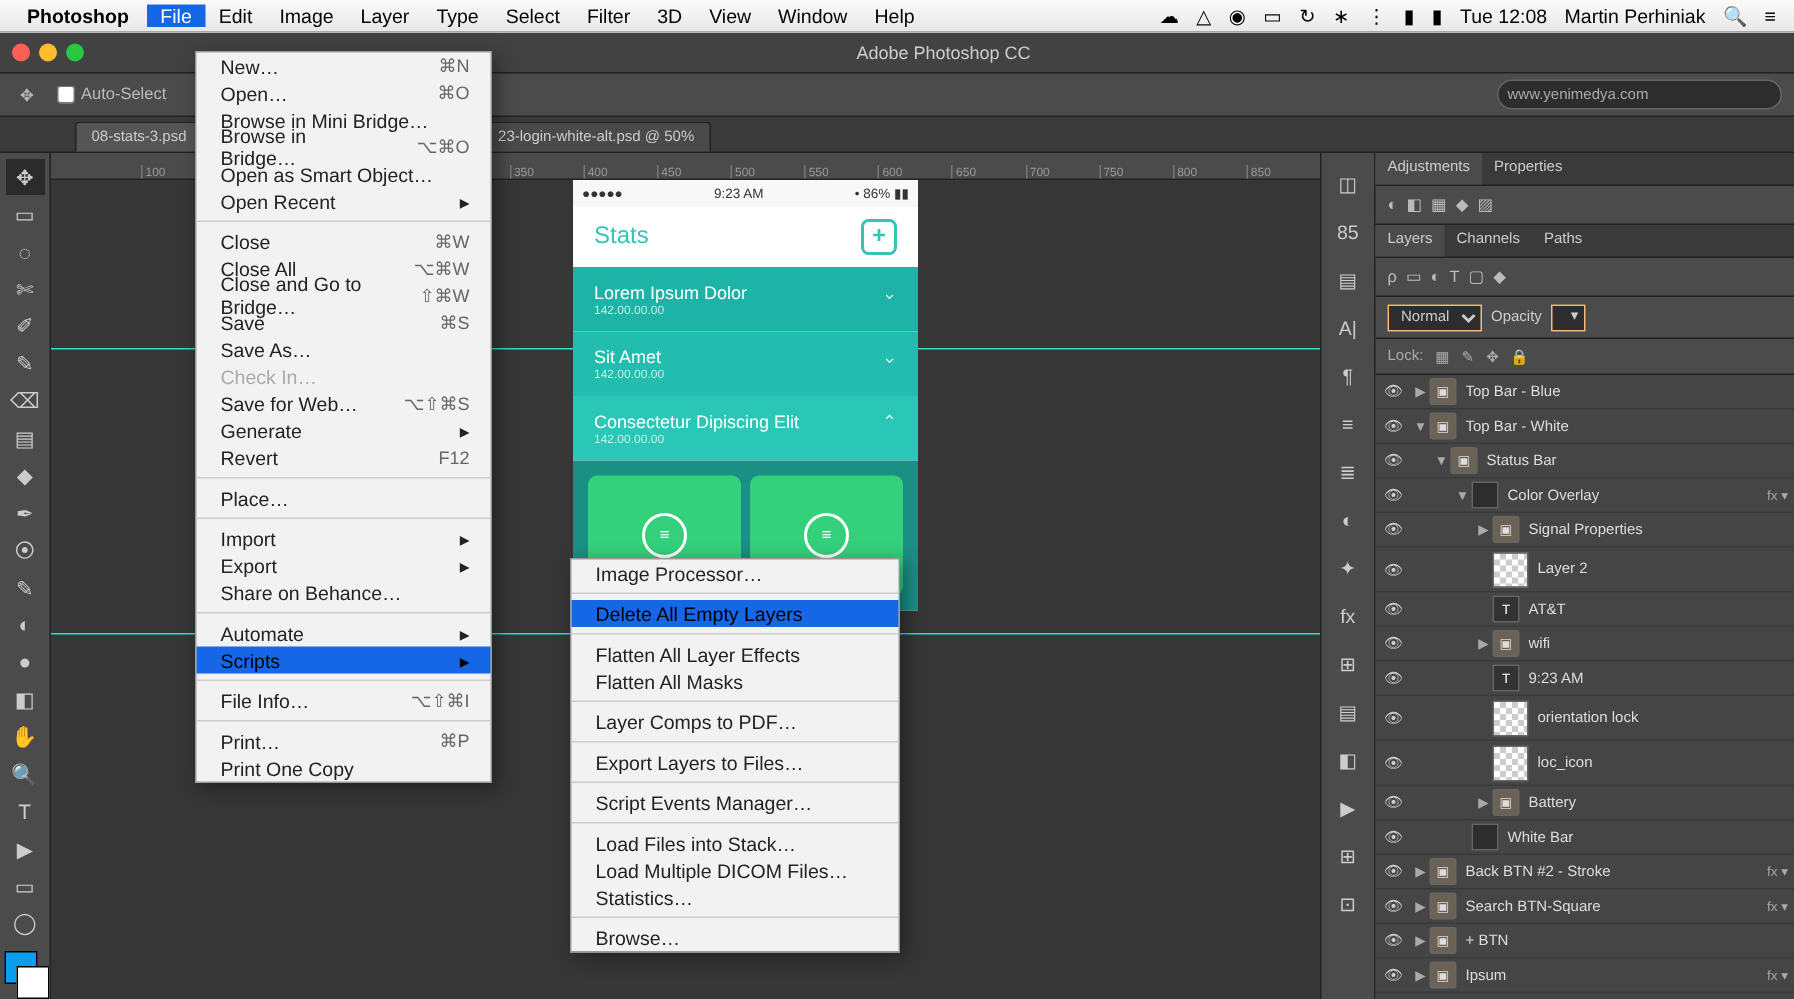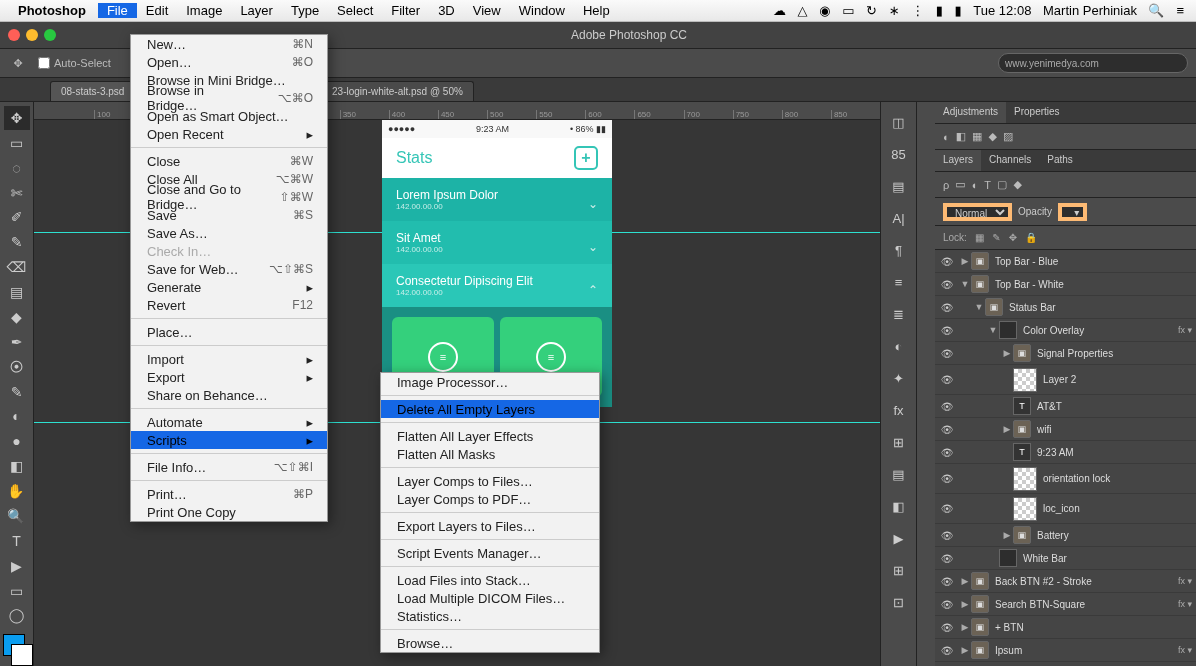--- a/index.html
+++ b/index.html
@@ -43,44 +43,44 @@
 .left-tools .swatch.bg{ background:#fff; margin-top:-12px; position:relative; left:5px;}
 
 .canvas-area { flex:1; background:#363636; position:relative; overflow:hidden;}
 .ruler-h { position:absolute; top:0; left:0; right:0; height:18px; background:#4b4b4b; border-bottom:1px solid #222; color:#999; font-size:8px; display:flex; align-items:flex-end; padding-left:60px;}
 .ruler-h span{ width:50px; display:inline-block; border-left:1px solid #777; padding-left:2px;}
 .guide-h { position:absolute; left:0; right:0; height:1px; background:#2de0d0;}
 .mock { position:absolute; top:18px; left:348px; width:230px; background:#fff;}
 .mock-status { height:18px; background:#f8f8f8; display:flex; align-items:center; justify-content:space-between; padding:0 6px; font-size:9px; color:#333;}
 .mock-header { height:40px; background:#fff; display:flex; align-items:center; justify-content:space-between; padding:0 14px; color:#34c5b6; font-size:16px;}
 .mock-header .plus { width:24px; height:24px; border:2px solid #34c5b6; border-radius:5px; display:flex; align-items:center; justify-content:center; color:#34c5b6; font-weight:700;}
-.mock-row { padding:10px 14px; display:flex; justify-content:space-between; align-items:flex-end; color:#fff; font-size:12px;}
+.mock-row { padding:10px 14px; display:flex; justify-content:space-between; align-items:flex-start; color:#fff; font-size:12px;}
 .mock-row small{ display:block; font-size:8px; opacity:.9; color:#d6f3ef;}
 .mock-row .chev{ font-size:12px; color:#cfeee9;}
 .mock-row.r1{ background:#1db3a6;}
 .mock-row.r2{ background:#22bdae;}
 .mock-row.r3{ background:#2ac7b7;gap:40px;}
 .mock-bottom { display:flex; gap:6px; padding:10px; background:#1a8f83;}
 .mock-bottom .card { flex:1; height:80px; background:#34d07c; border-radius:6px; display:flex; align-items:center; justify-content:center;}
 .mock-bottom .card .ic { width:30px; height:30px; border:2px solid #fff; border-radius:50%; display:flex; align-items:center; justify-content:center; color:#fff;}
 
 
 .right-tools { width:36px; background:#4b4b4b; border-left:1px solid #222; display:flex; flex-direction:column; align-items:center; padding-top:6px;}
 .right-tools .t { width:28px; height:28px; display:flex; align-items:center; justify-content:center; color:#ccc; font-size:13px; margin-bottom:4px;}
 
 
-.panels { width:280px; background:#4b4b4b; border-left:1px solid #222; display:flex; flex-direction:column;padding-left:18px;}
+.panels { width:280px; background:#4b4b4b; border-left:1px solid #222; display:flex; flex-direction:column;}
 .panel-tabs { display:flex; height:22px; background:#3a3a3a; border-bottom:1px solid #222;}
 .panel-tabs span { padding:4px 8px; font-size:10px; color:#ccc;}
 .panel-tabs span.active { background:#4b4b4b;}
 .panel-sub { display:flex; height:22px; background:#3a3a3a; border-bottom:1px solid #222;}
 .panel-sub span { padding:4px 8px; font-size:10px; color:#ccc;}
 .panel-sub span.active { background:#4b4b4b;}
 .layer-options { height:28px; display:flex; align-items:center; gap:6px; padding:0 8px; border-bottom:1px solid #222; font-size:10px;}
-.layer-options select,.layer-options .op { background:#2d2d2d; color:#ccc; border:4px solid #fdba74; height:18px; font-size:10px; padding:0 4px;}
+.layer-options select,.layer-options .op { background:#2d2d2d; color:#ccc; border:1px solid #fdba74; height:18px; font-size:10px; padding:0 4px;}
 .layer-lock { height:24px; display:flex; align-items:center; gap:8px; padding:0 8px; border-bottom:1px solid #222; font-size:10px; color:#aaa;}
 .layers { flex:1; overflow:auto; background:#454545;}
 .layer-row { display:flex; align-items:center; height:23px; border-bottom:1px solid #3a3a3a; font-size:10px; color:#ddd;}
 .layer-row.tall { height:30px;}
 .layer-row .eye { width:24px; text-align:center; color:#ccc;}
 .layer-row .indent { display:inline-block;}
 .layer-row .arrow { width:12px; text-align:center; color:#aaa; font-size:9px;}
 .layer-row .thumb { width:18px; height:18px; background:#2d2d2d; border:1px solid #666; margin-right:6px; display:flex; align-items:center; justify-content:center; font-size:9px;}
 .layer-row .thumb.folder { background:#6b6255; border-radius:2px;}
 .layer-row .thumb.big { width:24px; height:24px; background:repeating-conic-gradient(#ccc 0 25%,#fff 0 50%) 0 0/8px 8px;}
@@ -538,23 +538,20 @@
     </div>
     <hr>
     <div class="row">
       <span class="lbl">Flatten All Layer Effects</span>
     </div>
     <div class="row">
       <span class="lbl">Flatten All Masks</span>
     </div>
     <hr>
     <div class="row">
-      <span class="lbl">Layer Comps to Files…</span>
-    </div>
-    <div class="row">
       <span class="lbl">Layer Comps to PDF…</span>
     </div>
     <hr>
     <div class="row">
       <span class="lbl">Export Layers to Files…</span>
     </div>
     <hr>
     <div class="row">
       <span class="lbl">Script Events Manager…</span>
     </div>

